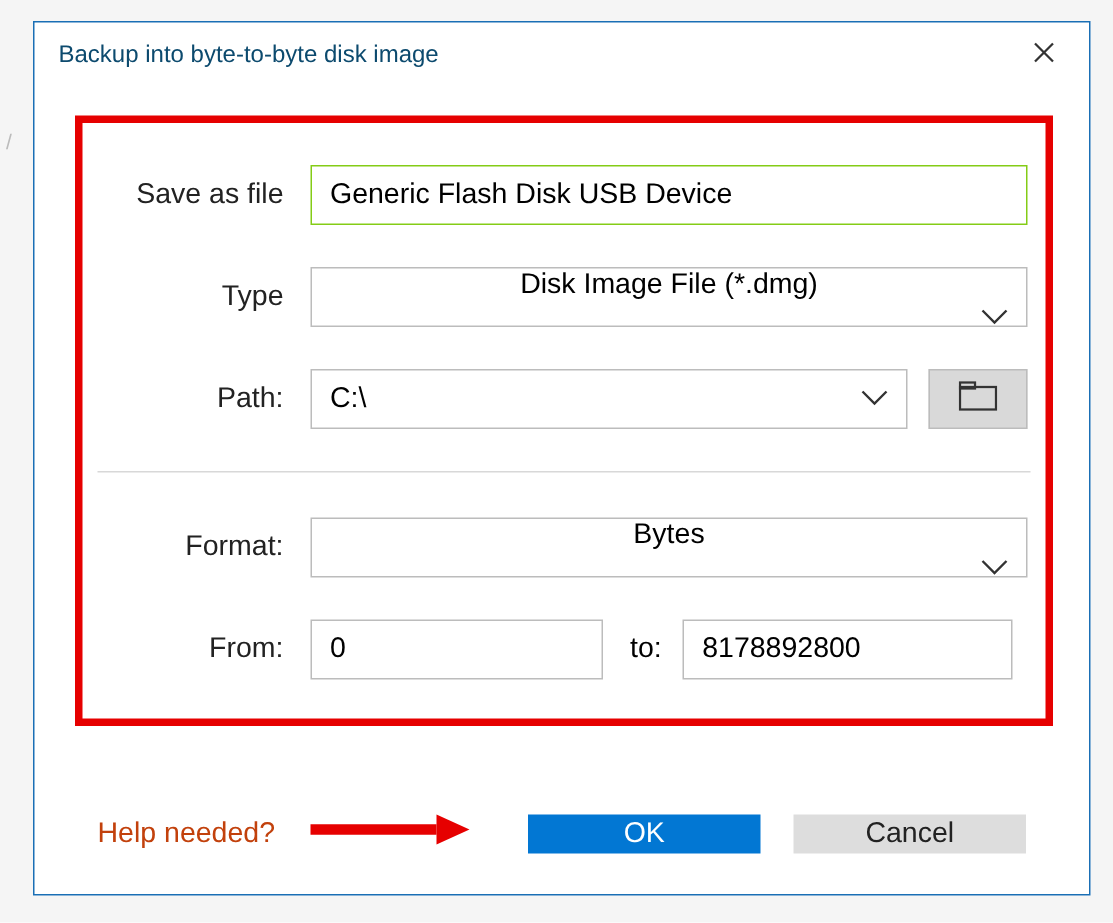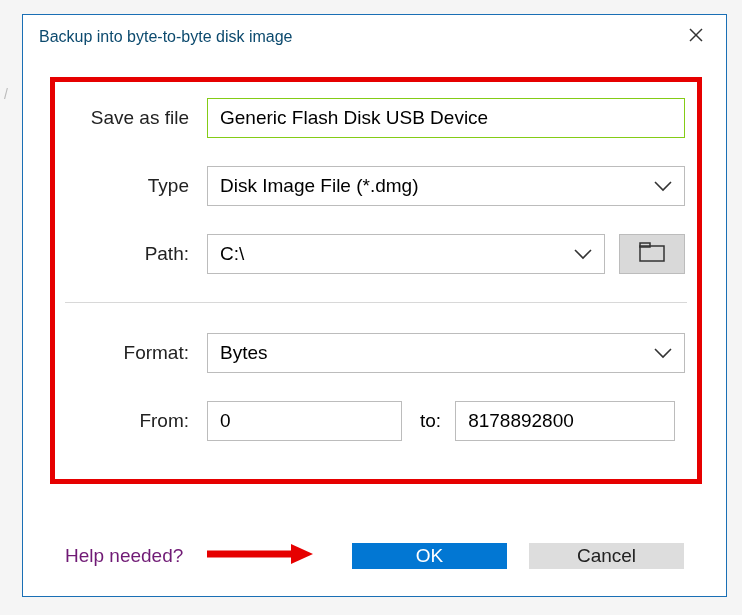--- a/index.html
+++ b/index.html
@@ -48,21 +48,21 @@
       left: 27px;
       top: 62px;
       width: 652px;
       height: 407px;
       border: 5px solid #e60000;
       pointer-events: none;
     }
     .form-area {
       position: absolute;
       left: 42px;
-      top: 83px;
+      top: 95px;
       width: 622px;
     }
     .row {
       display: flex;
       align-items: center;
       margin-bottom: 28px;
     }
     .label {
       width: 142px;
       text-align: right;
@@ -83,21 +83,21 @@
       position: relative;
       height: 40px;
       border: 1px solid #bcbcbc;
       background: #fff;
       display: flex;
       align-items: center;
       padding: 0 12px;
       font-size: 19px;
       cursor: pointer;
     }
-    .select-wrap.wide { width: 478px; }
+    .select-wrap.wide { width: 478px; flex-direction: column; }
     .select-wrap.med { width: 398px; }
     .select-caret {
       margin-left: auto;
     }
     .select-caret svg { width: 18px; height: 11px; }
     .browse-btn {
       width: 66px;
       height: 40px;
       background: #d9d9d9;
       border: 1px solid #bcbcbc;
@@ -132,21 +132,21 @@
     .range-input.to { width: 220px; }
     .bottom-bar {
       position: absolute;
       left: 42px;
       bottom: 26px;
       right: 42px;
       display: flex;
       align-items: center;
     }
     .help-link {
-      color: #701a75;
+      color: #c2410c;
       font-size: 19px;
       cursor: pointer;
     }
     .arrow-annot {
       margin-left: 22px;
     }
     .btn {
       width: 155px;
       height: 26px;
       font-size: 19px;

